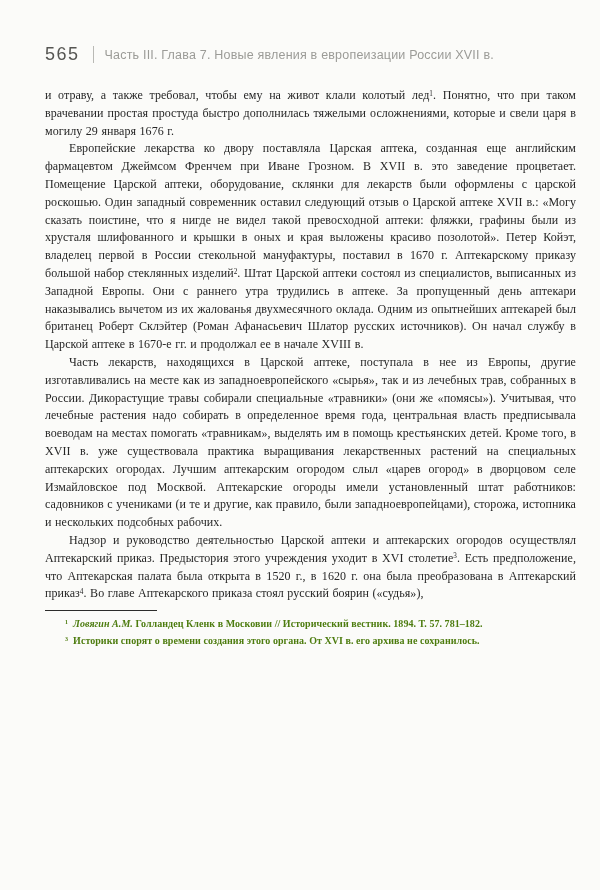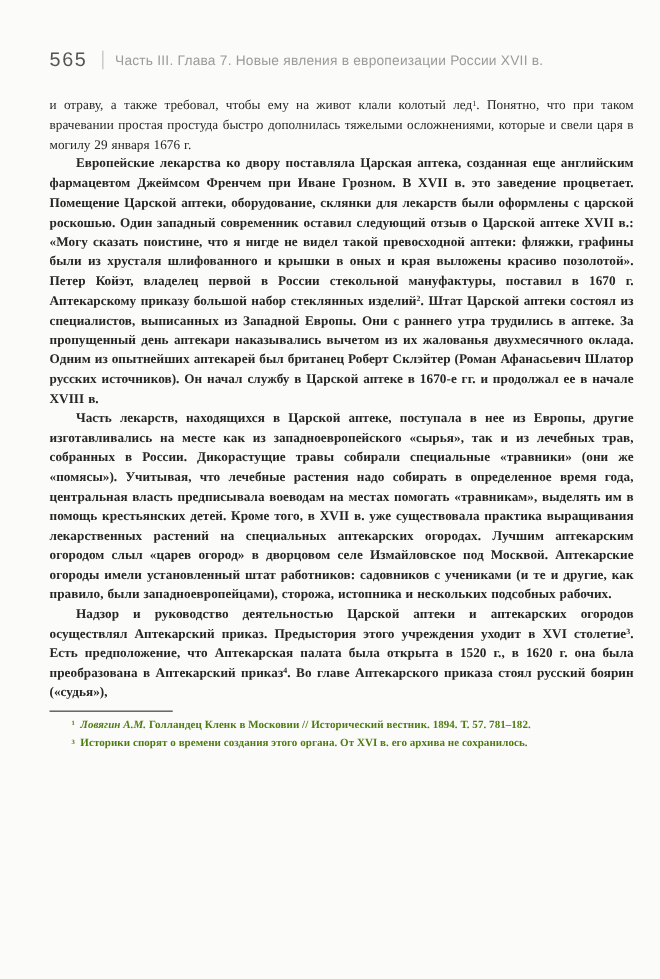--- a/index.html
+++ b/index.html
@@ -44,21 +44,21 @@
   .bodytext p {
     margin: 0;
     font-size: 12px;
     line-height: 17.8px;
     text-align: justify;
     letter-spacing: 0.05px;
     word-spacing: 0.5px;
     hyphens: auto;
     -webkit-hyphens: auto;
   }
-  .bodytext p.indent { text-indent: 24px; font-weight: bold; }
+  .bodytext p.indent { text-indent: 24px; }
   .bodytext sup, .footnotes sup {
     font-size: 60%;
     line-height: 0;
     vertical-align: baseline;
     position: relative;
     top: -0.45em;
   }
   
   .fn-rule {
     width: 112px;

